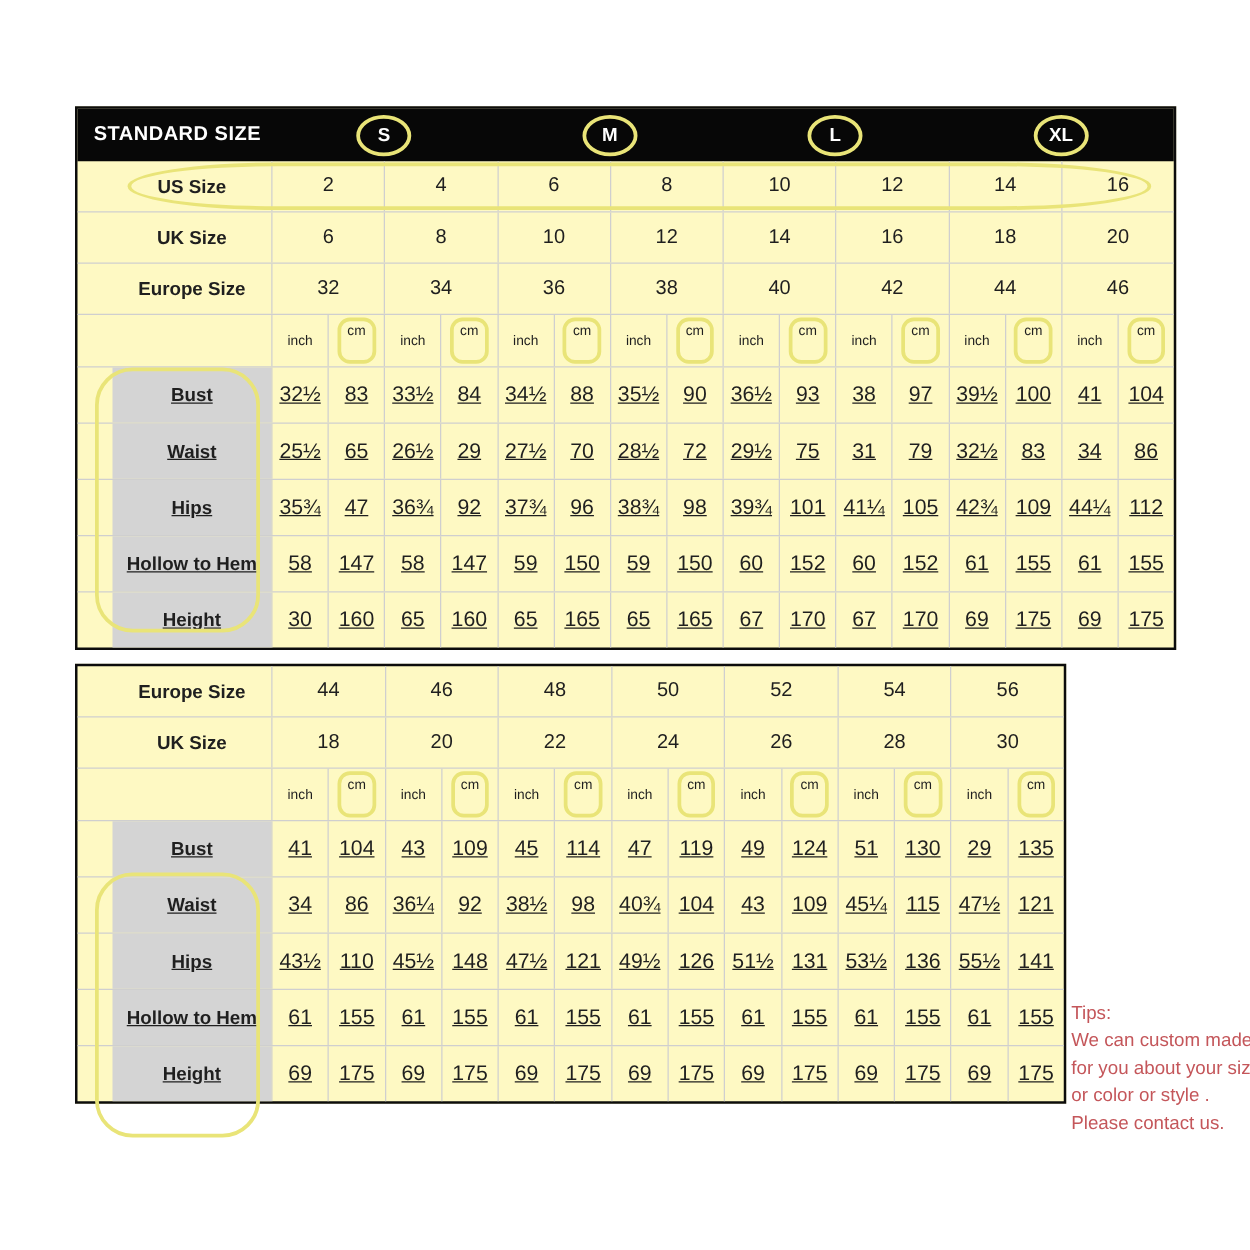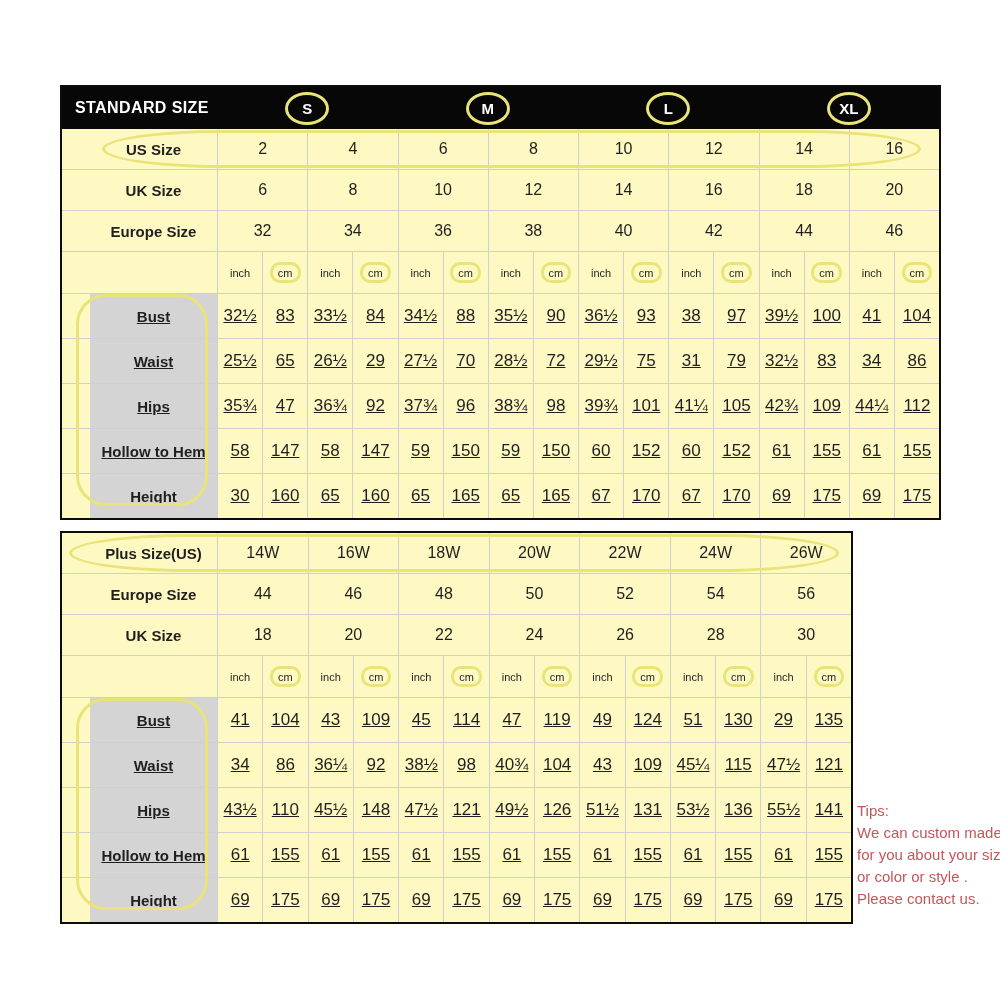--- a/index.html
+++ b/index.html
@@ -36,21 +36,21 @@
     font-size:17px;color:var(--text,#222);box-sizing:border-box;overflow:hidden;
   }
   .cell:first-child{border-left:none;}
   .lab{font-weight:bold;font-size:15px;margin-left:28px;}
   .measure-lab{background:var(--label-gray,#d4d4d4);}
   .size-val{font-size:16px;grid-column:span 2;}
   .unit{font-size:11px;}
 
   .cm-badge{
     display:inline-block;border:3px solid var(--yellow,#e9e478);
-    border-radius:10px;padding:2px 5px 1px;line-height:1.1;
+    border-radius:10px;padding:2px 5px 17px;line-height:1.1;
   }
 
   .row-oval{
     position:absolute;top:1px;bottom:1px;
     border:3px solid var(--yellow,#e9e478);
     border-radius:120px / 50%;
     pointer-events:none;z-index:3;
   }
   .t-standard .row-oval{left:40px;right:18px;}
   .t-plus .row-oval{left:7px;right:12px;}
@@ -248,31 +248,20 @@
           <div class="cell val">69</div>
           <div class="cell val">175</div>
         </div>
       </div>
   <div class="label-ring"></div>
     </div>
 
   <div class="size-table t-plus">
     <div class="tbody">
         <div class="trow h40 grid-cols">
-          <div class="cell lab">Plus Size(US)</div>
-          <div class="cell size-val">14W</div>
-          <div class="cell size-val">16W</div>
-          <div class="cell size-val">18W</div>
-          <div class="cell size-val">20W</div>
-          <div class="cell size-val">22W</div>
-          <div class="cell size-val">24W</div>
-          <div class="cell size-val">26W</div>
-          <div class="row-oval"></div>
-        </div>
-        <div class="trow h40 grid-cols">
           <div class="cell lab">Europe Size</div>
           <div class="cell size-val">44</div>
           <div class="cell size-val">46</div>
           <div class="cell size-val">48</div>
           <div class="cell size-val">50</div>
           <div class="cell size-val">52</div>
           <div class="cell size-val">54</div>
           <div class="cell size-val">56</div>
         </div>
         <div class="trow h40 grid-cols">

